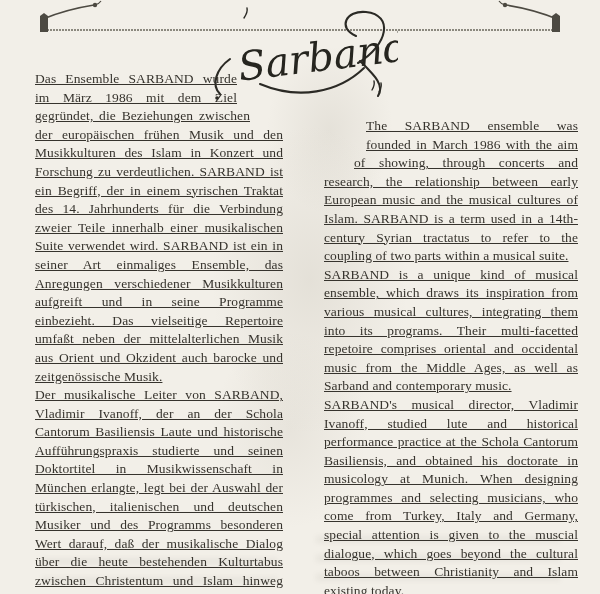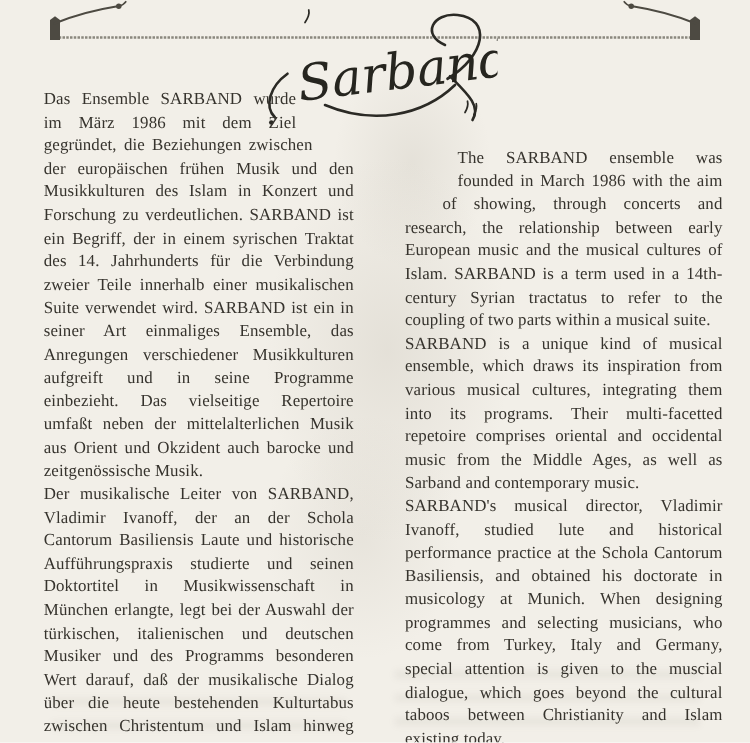--- a/index.html
+++ b/index.html
@@ -49,21 +49,21 @@
   }
   .flourish.thin { stroke-width: 1.4; }
   .col {
     position: absolute;
     text-align: justify;
     font-size: 13.5px;
     line-height: 18.6px;
     letter-spacing: 0.1px;
     z-index: 3;
   }
-  .col p { margin: 0; }
+  .col p { margin: 0; text-decoration: underline; }
   .col-left  { left: 35px;  top: 70px; width: 248px; }
   .col-right { left: 324px; top: 76px; width: 254px; margin-top: 41px; }
   .sp { content: ""; }
   .sp-r1 { float: right; clear: right; width: 46px; height: 19px; }
   .sp-r2 { float: right; clear: right; width: 33px; height: 19px; }
   .sp-l1 { float: left;  clear: left;  width: 42px; height: 19px; }
   .sp-l2 { float: left;  clear: left;  width: 30px; height: 19px; }
   .ghost {
     position: absolute;
     z-index: 0;

